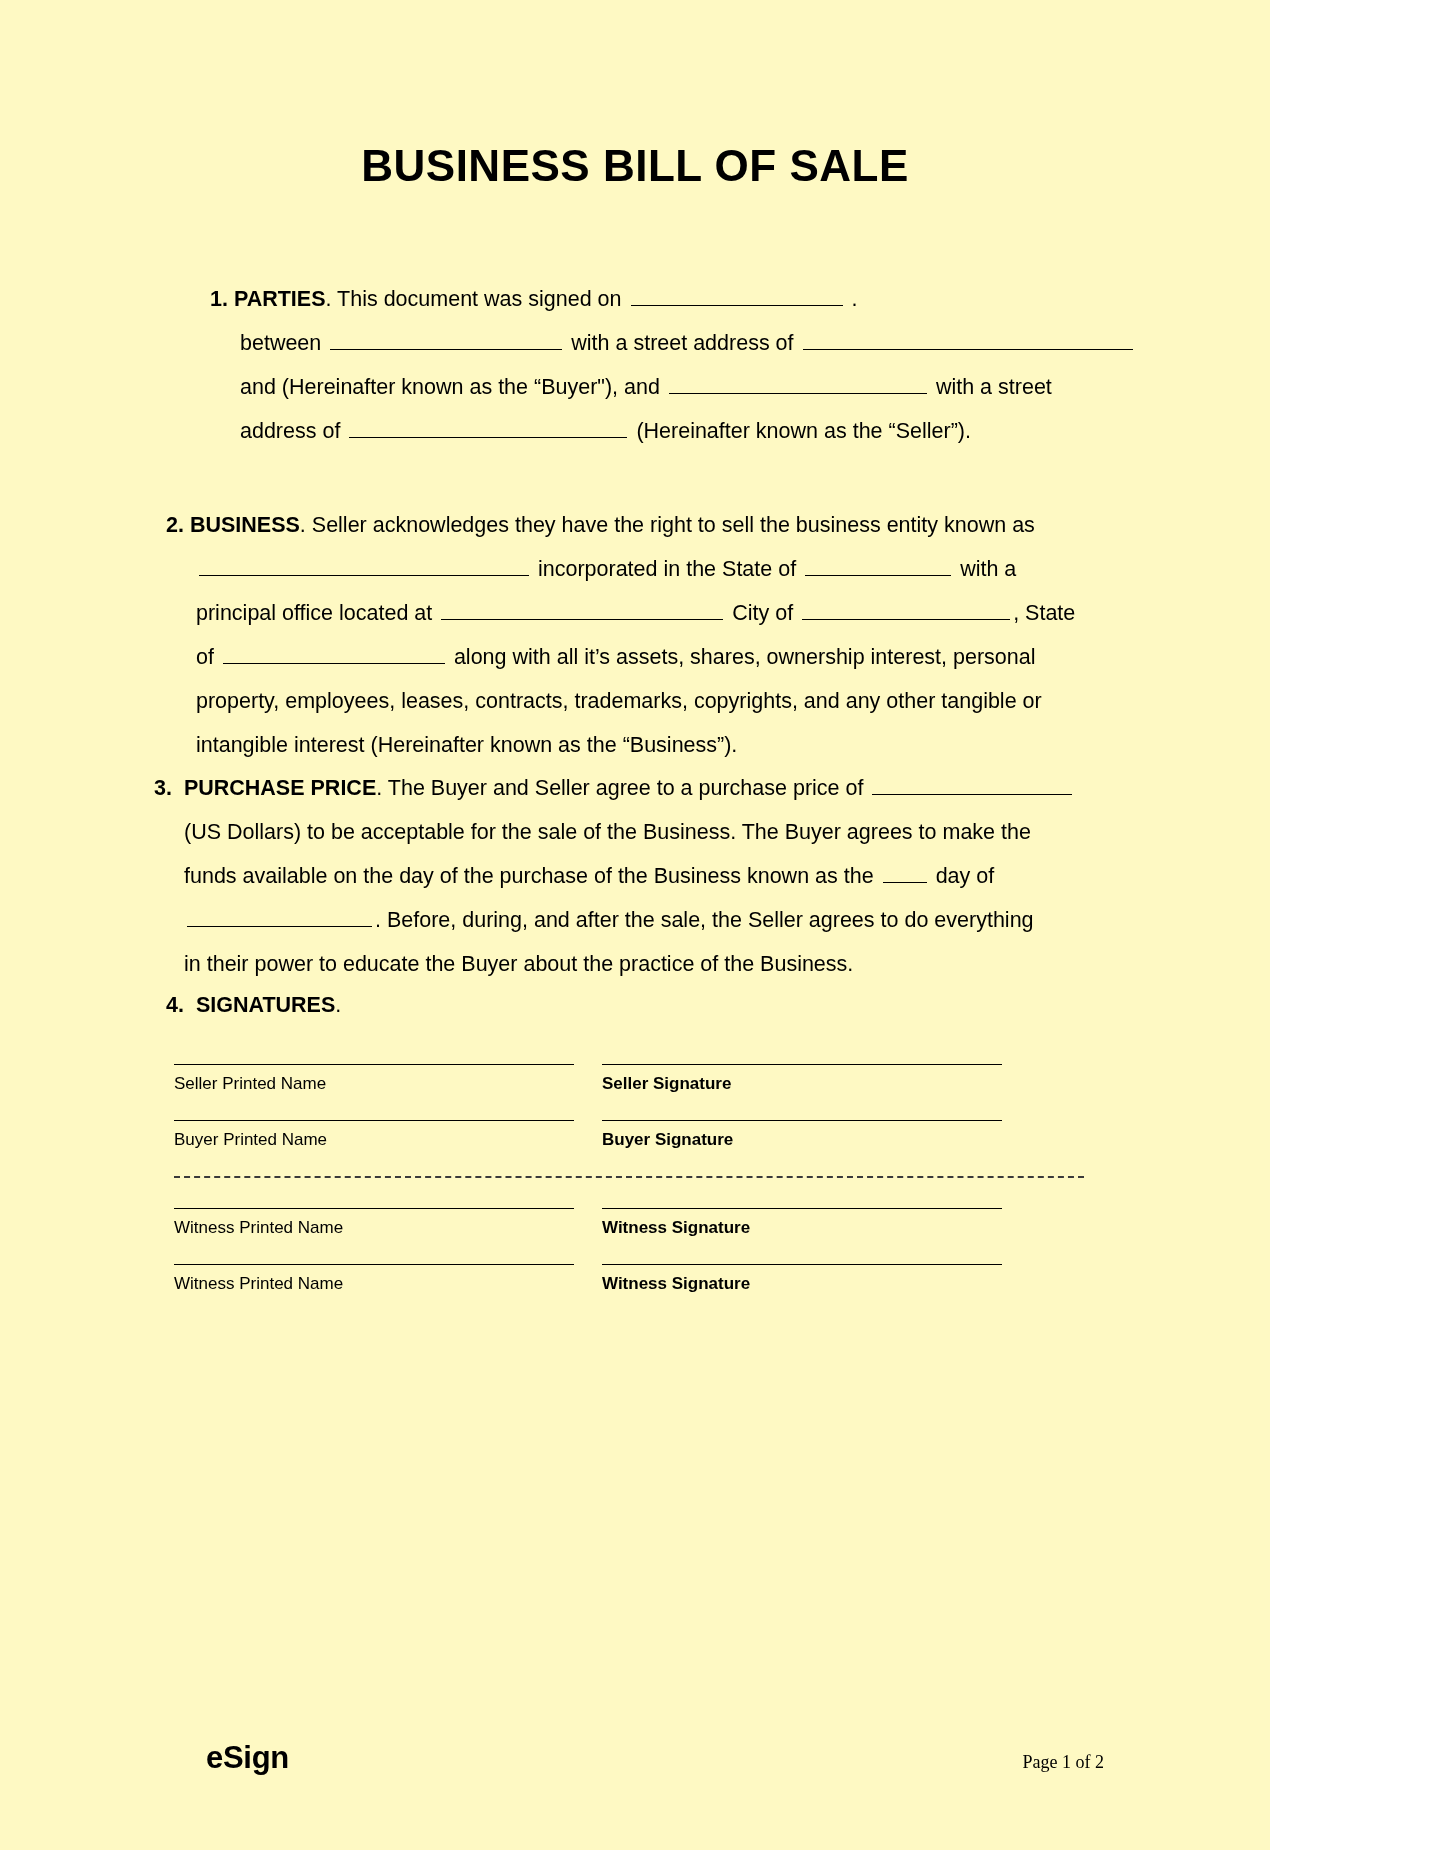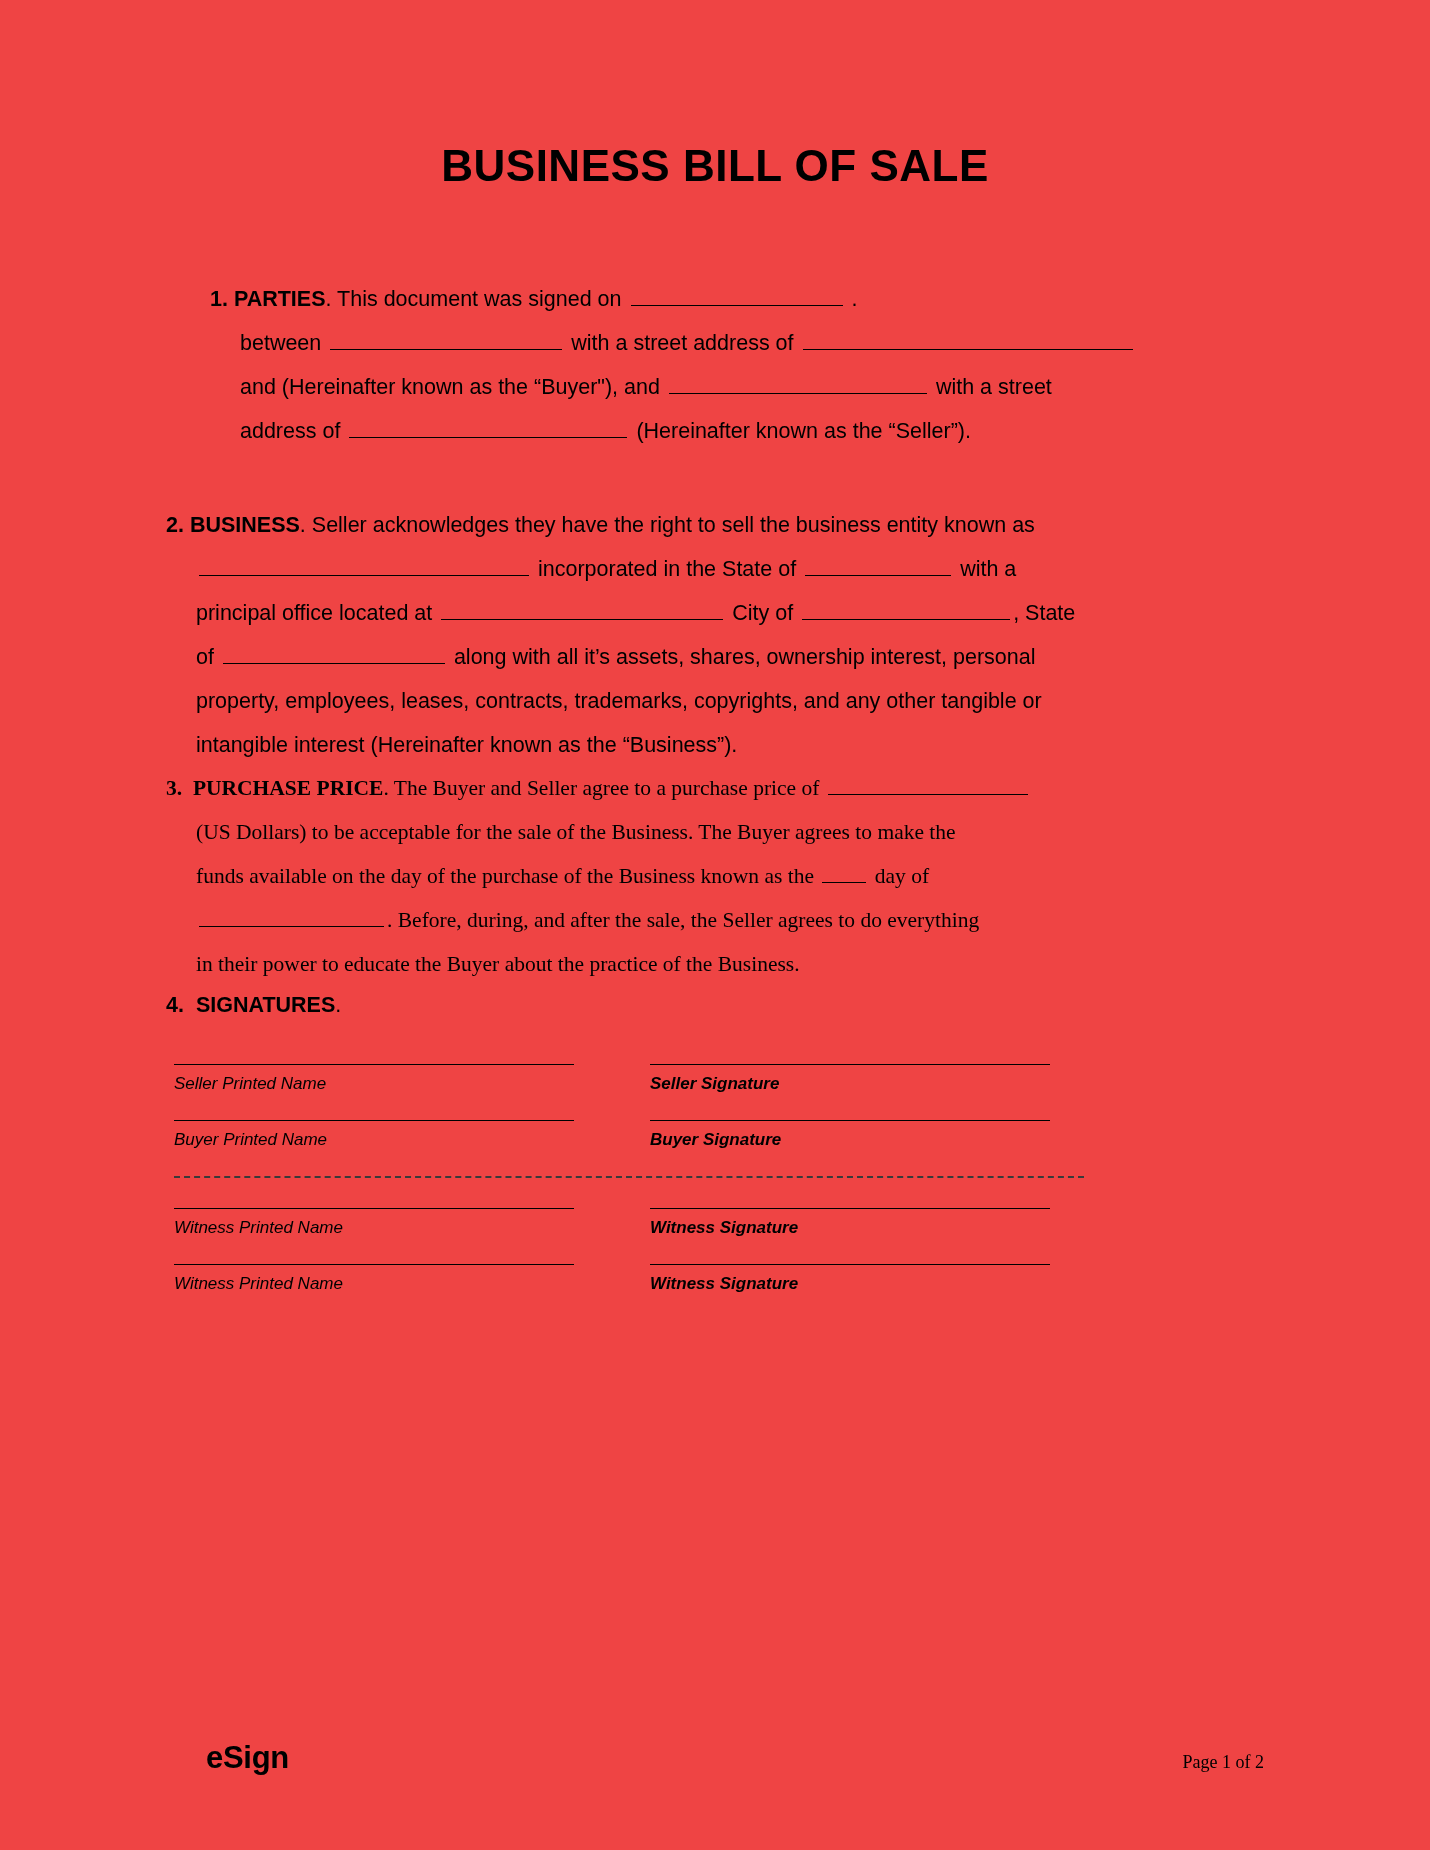--- a/index.html
+++ b/index.html
@@ -11,25 +11,25 @@
   body {
     width: 1430px;
     height: 1850px;
     font-family: "Liberation Sans", sans-serif;
     color: #000000;
     position: relative;
     overflow: hidden;
   }
 
   .page {
-    width: 1430px;
+    width: 1270px;
     height: 1850px;
     position: relative;
     padding: 0;
-    background: #ef4444;
+    background: #fef9c3;
   }
 
   
   .doc-title {
     text-align: center;
     font-size: 44px;
     font-weight: bold;
     letter-spacing: 0.5px;
     margin: 0;
     padding-top: 142px;
@@ -75,21 +75,21 @@
   .b-city   { width: 208px; }
   .b-state2 { width: 222px; }
 
   .b-price  { width: 200px; }
   .b-day    { width: 44px; }
   .b-month  { width: 185px; }
 
   
   #sec-parties  { position: absolute; left: 166px; top: 277px; width: 1110px; margin-left: 44px; }
   #sec-business { position: absolute; left: 166px; top: 503px; width: 1110px; }
-  #sec-price    { position: absolute; left: 166px; top: 766px; width: 1110px; font-family: Liberation Serif, serif; }
+  #sec-price    { position: absolute; left: 154px; top: 766px; width: 1110px; }
   #sec-sign     { position: absolute; left: 166px; top: 990px; width: 1110px; }
 
   .hang {
     text-indent: 0;
     padding-left: 30px;
   }
   .first-line {
     padding-left: 0;
     text-indent: -30px;
     margin-left: 30px;
@@ -104,23 +104,22 @@
   .sig-title .num { font-weight: bold; }
   .sig-title .head { font-weight: bold; margin-top: 32px; }
 
   .sig-grid {
     position: relative;
     width: 910px;
     margin-left: 8px;
   }
   .sig-row {
     display: flex;
-    gap: 76px;
+    gap: 28px;
     margin-bottom: 24px;
-    font-style: italic;
   }
   .sig-cell {
     width: 400px;
   }
   .sig-rule {
     border-bottom: 1.8px solid #000;
     height: 0;
     margin-bottom: 7px;
   }
   .sig-label {

